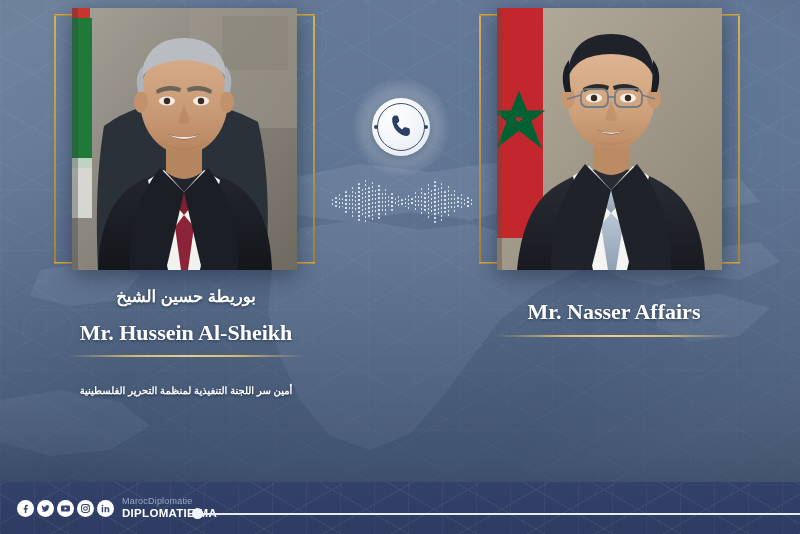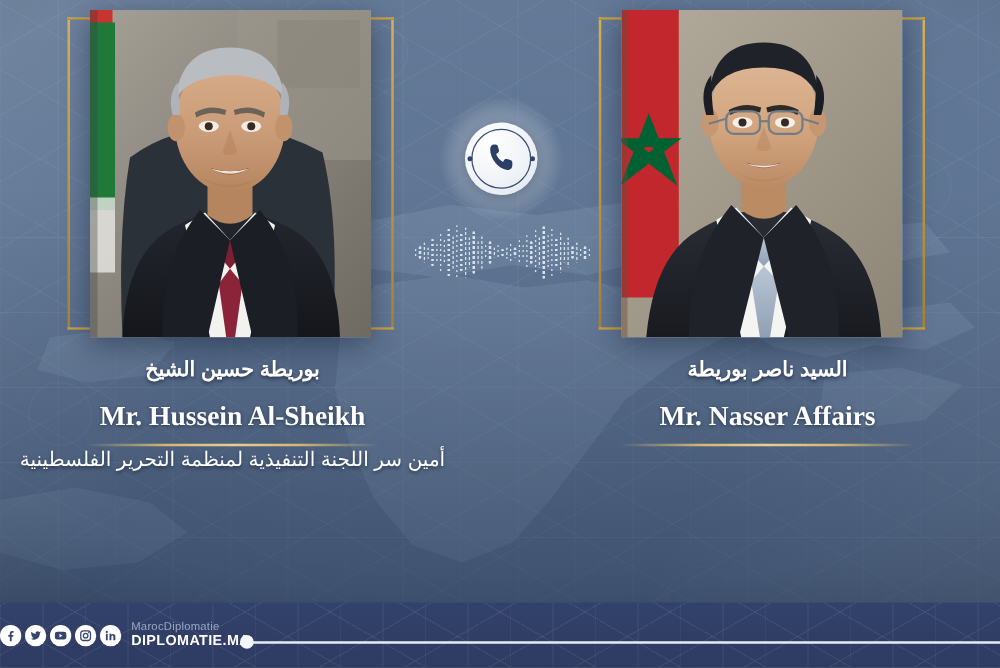--- a/index.html
+++ b/index.html
@@ -187,23 +187,23 @@
     line-height: 1.25;
     margin-top: 12px;
   }
   .divider {
     width: 236px;
     height: 2px;
     margin: 9px auto 0;
     background: linear-gradient(90deg, rgba(214,178,92,0) 0%, rgba(222,190,112,.95) 28%, #e7cf91 50%, rgba(222,190,112,.95) 72%, rgba(214,178,92,0) 100%);
   }
   .title-ar {
-    margin-top: 0;
-    font-size: 16px;
-    font-weight: normal;
+    margin-top: 27px;
+    font-size: 10px;
+    font-weight: bold;
     line-height: 1.45;
     direction: rtl;
   }
   .title-en {
     font-family: "Liberation Serif", serif;
     margin-top: 3px;
     font-size: 15px;
     font-weight: bold;
     line-height: 1.32;
   }
@@ -223,20 +223,21 @@
     background-image:
       repeating-linear-gradient(30deg, rgba(255,255,255,.30) 0 1px, transparent 1px 34px),
       repeating-linear-gradient(-30deg, rgba(255,255,255,.30) 0 1px, transparent 1px 34px),
       repeating-linear-gradient(90deg, rgba(255,255,255,.18) 0 1px, transparent 1px 34px);
   }
   .footer-inner {
     position: absolute;
     inset: 0;
     display: flex;
     align-items: center;
+    padding-left: 17px;
   }
   .social {
     display: flex;
     align-items: center;
     gap: 3px;
   }
   .social .si {
     width: 17px; height: 17px;
     border-radius: 50%;
     background: #ffffff;
@@ -533,21 +534,20 @@
     </div>
 
   <div class="person left">
     <div class="name-ar">بوريطة حسين الشيخ</div>
     <div class="name-en">Mr. Hussein Al-Sheikh</div>
     <div class="divider"></div>
     <div class="title-ar">أمين سر اللجنة التنفيذية لمنظمة التحرير الفلسطينية</div>
   </div>
 
   <div class="person right">
-    <div class="name-ar">السيد ناصر بوريطة</div>
     <div class="name-en">Mr. Nasser Affairs</div>
     <div class="divider"></div>
   </div>
 
   <div class="footer">
     <div class="footer-pattern"></div>
     <div class="footer-inner">
       <div class="social">
         <span class="si">
           <svg width="11" height="11" viewBox="0 0 24 24" fill="currentColor">

